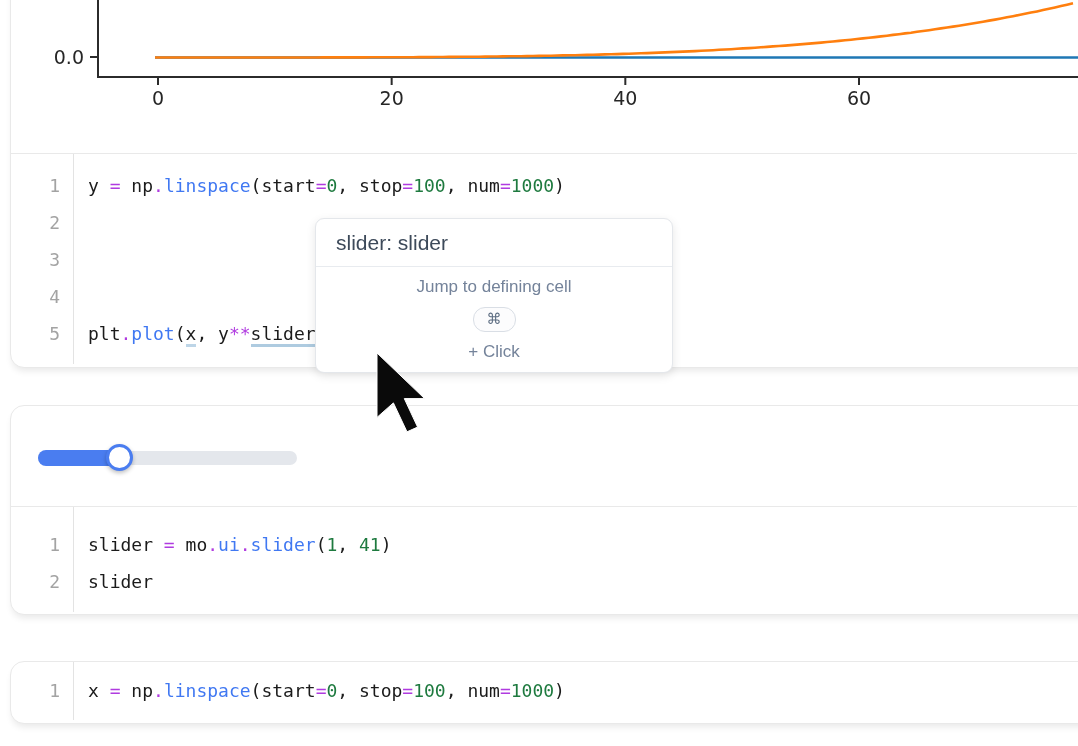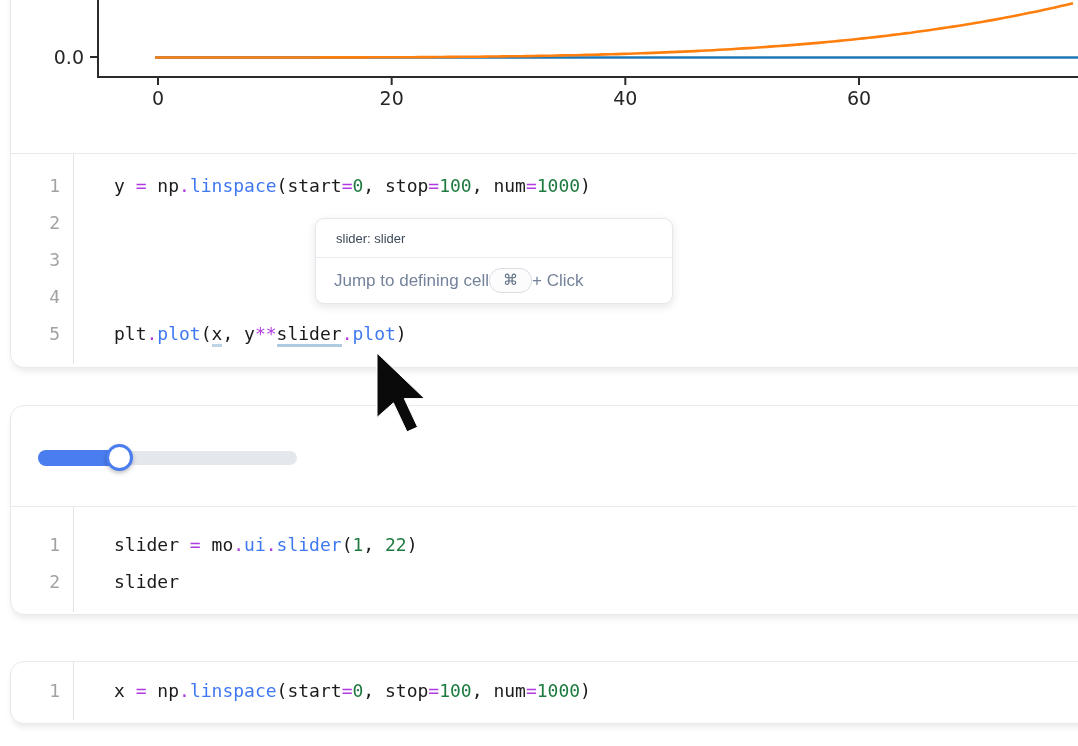--- a/index.html
+++ b/index.html
@@ -25,36 +25,36 @@
   .code{
     position:absolute;left:11px;width:1066px;
     font-family:"DejaVu Sans Mono",monospace;font-size:18px;
   }
   #code1{top:154px;padding-top:13px;}
   #code2{top:507px;padding-top:19px;}
   #code3{top:662px;padding-top:10px;}
   .line{display:flex;height:37px;line-height:37px;}
   .ln{width:62px;min-width:62px;box-sizing:border-box;text-align:right;padding-right:13px;
       color:var(--line-number,#a3a3a3);}
-  .src{padding-left:9px;white-space:pre;color:var(--code-text,#1b1b1b);margin-left:32px;}
+  .src{padding-left:15px;white-space:pre;color:var(--code-text,#1b1b1b);}
   .tok-o{color:var(--operator,#b03be0);}
   .tok-f{color:var(--function-name,#4078f2);}
   .tok-n{color:var(--number,#1e7a3f);}
   .tok-u{border-bottom:3px solid var(--reference-underline,#bdd5e7);}
   .tok-uh{border-bottom:3px solid #aecbe0;}
   #plot{position:absolute;left:0;top:0;}
   #tooltip{
     position:absolute;left:315px;top:218px;width:358px;z-index:5;background:#fff;
     border:1px solid #e4e7eb;border-radius:9px;box-shadow:0 3px 10px rgba(0,0,0,0.10);
     box-sizing:border-box;
   }
-  .tt-title{padding:12px 20px 11px;font-size:13px;color:var(--tooltip-text,#3d4a5a);}
+  .tt-title{padding:12px 20px 11px;font-size:21px;color:var(--tooltip-text,#3d4a5a);}
   .tt-row{
-    border-top:1px solid #e8ebef;padding:10px 18px;display:flex;align-items:center;
-    font-size:17px;color:var(--tooltip-secondary,#74839a);
+    border-top:1px solid #e8ebef;padding:10px 18px;display:flex;align-items:center;gap:10px;
+    font-size:17px;color:var(--tooltip-secondary,#74839a);flex-direction:column;
   }
   .kbd{
     border:1.5px solid #d9dee5;border-radius:12px;padding:0 13px;height:23px;line-height:22px;
     font-size:15px;color:#5d6d82;background:#fcfcfd;
   }
   #slider{position:absolute;left:38px;top:444px;width:259px;height:28px;z-index:2;}
   .slider-track{position:absolute;top:7px;left:0;width:259px;height:14px;border-radius:7px;
     background:var(--slider-track,#e4e7ec);}
   .slider-fill{position:absolute;top:6px;left:0;height:16px;border-radius:8px;
     background:var(--slider-accent,#4a7df0);}
@@ -120,21 +120,21 @@
 <div id="slider">
   <div class="slider-track"></div>
   <div class="slider-fill" style="width: 89px;"></div>
   <div class="slider-handle" style="left: 68px;"></div>
 </div>
 <div id="divider2" class="divider"></div>
 <div id="gl2" class="gutter-line"></div>
 <div id="code2" class="code">
     <div class="line">
       <span class="ln">1</span>
-      <span class="src"><span class="tok-v">slider </span><span class="tok-o">=</span><span class="tok-v"> mo</span><span class="tok-o">.</span><span class="tok-f">ui</span><span class="tok-o">.</span><span class="tok-f">slider</span><span class="tok-v">(</span><span class="tok-n">1</span><span class="tok-v">, </span><span class="tok-n">22</span><span class="tok-v">)</span></span>
+      <span class="src"><span class="tok-v">slider </span><span class="tok-o">=</span><span class="tok-v"> mo</span><span class="tok-o">.</span><span class="tok-f">ui</span><span class="tok-o">.</span><span class="tok-f">slider</span><span class="tok-v">(</span><span class="tok-n">1</span><span class="tok-v">, </span><span class="tok-n">41</span><span class="tok-v">)</span></span>
     </div>
     <div class="line">
       <span class="ln">2</span>
       <span class="src"><span class="tok-v">slider</span></span>
     </div>
   </div>
 
 <div id="cell3" class="cell"></div>
 <div id="gl3" class="gutter-line"></div>
 <div id="code3" class="code">

